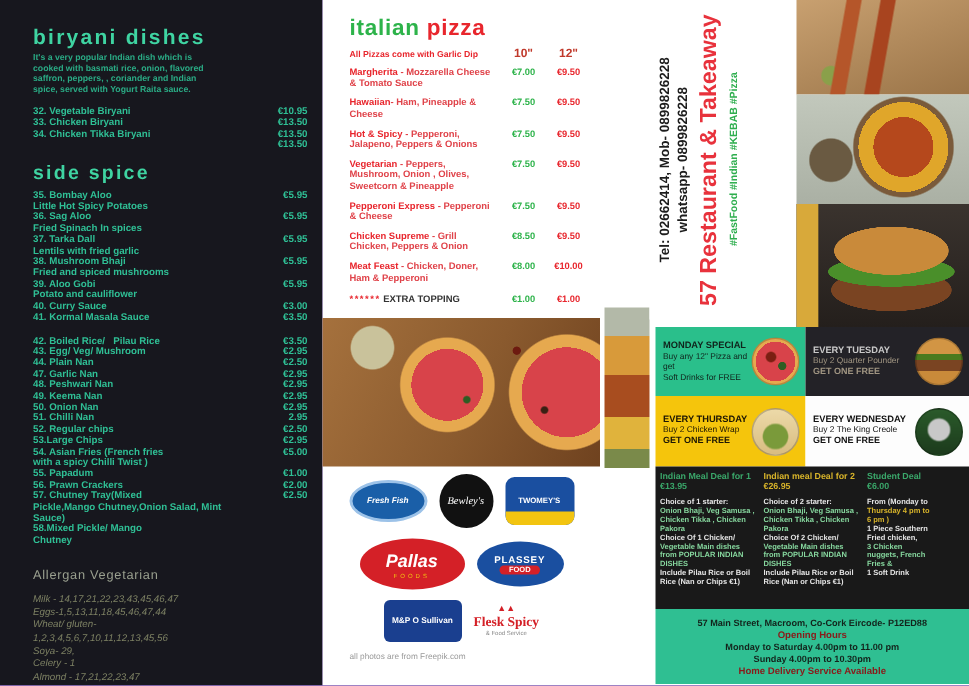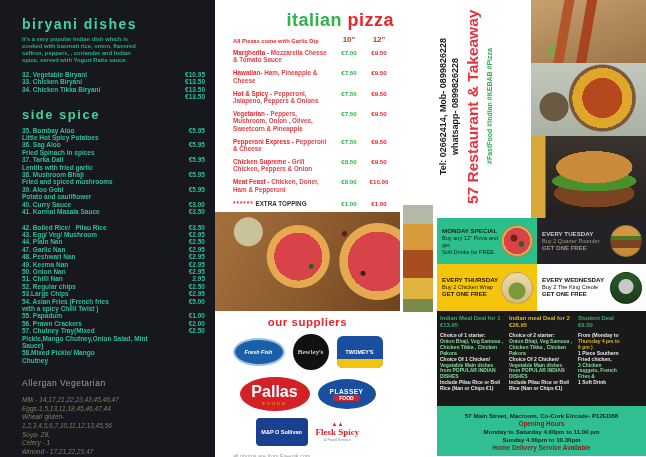--- a/index.html
+++ b/index.html
@@ -18,21 +18,21 @@
   .mdesc { font-size:6.5px; line-height:7.4px; font-weight:700; width:128px; }
   .sect-gap { height:8px; }
   .lp-title2 { color:#3fd4a2; font-size:13px; font-weight:700; letter-spacing:1.5px; margin:6px 0 5px 0; }
   .allergen { margin-top:14px; color:#8e927e; }
   .allergen-title { font-size:8.5px; color:#9aa08f; margin-bottom:8px; letter-spacing:.5px; }
   .allergen-line { font-size:6.5px; line-height:8.6px; font-style:italic; color:#7d8163; }
 
   
   #mid { position:absolute; left:215px; top:0; width:185px; height:457px; background:#fff; }
   #pizza-menu { padding:10px 6px 0 18px; height:212px; }
-  .pm-title { font-size:18px; font-weight:700; letter-spacing:.5px;text-align:right; }
+  .pm-title { font-size:15px; font-weight:700; letter-spacing:.5px; }
   .pm-title .t-green { color:#2db34a; }
   .pm-title .t-red { color:#e8262d; }
   .pm-sub-row { display:flex; align-items:flex-end; margin-top:4px; margin-bottom:5px; }
   .pm-sub { color:#e8262d; font-size:5.8px; font-weight:700; flex:1; }
   .pm-colhead { width:30px; text-align:center; color:#c0392b; font-size:8px; font-weight:700; }
   .prow { display:flex; margin-bottom:5.5px; }
   .ptext { flex:1; font-size:6.3px; line-height:7.4px; padding-right:2px; }
   .pname { color:#e8262d; font-weight:700; }
   .pdesc { color:#e0434a; font-weight:700; }
   .pp { width:30px; text-align:center; font-size:6.2px; font-weight:700; }
@@ -53,25 +53,25 @@
       radial-gradient(circle at 88% 50%, #d8434a 0 30px, #e6a94f 30px 38px, rgba(0,0,0,0) 39px),
       radial-gradient(circle at 18% 20%, #c9c29b 0 14px, rgba(0,0,0,0) 15px),
       linear-gradient(115deg, #a5713d 0%, #8a5a2e 55%, #6f421f 100%);
   }
 
   #suppliers { padding-top:5px; text-align:center; }
   .sup-title { color:#e8262d; font-size:11.5px; font-weight:700; letter-spacing:.5px; margin-bottom:6px; }
   .logo-row { display:flex; justify-content:center; align-items:center; gap:8px; margin-bottom:7px; }
   .logo { display:flex; flex-direction:column; align-items:center; justify-content:center; }
   .logo-fish { width:52px; height:28px; background:#1a5fa8; border-radius:50%; color:#fff; font-size:5.5px; font-style:italic; font-weight:700; border:2px solid #9cc2e8; }
-  .logo-bewleys { width:36px; height:36px; background:#111; border-radius:50%; color:#fff; font-family:"Liberation Serif", serif; font-size:7px; }
+  .logo-bewleys { width:36px; height:36px; background:#111; border-radius:50%; color:#fff; font-family:"Liberation Serif", serif; font-style:italic; font-size:7px; }
   .logo-twomeys { width:46px; height:32px; background:#1a4fa0; border-radius:6px; color:#fff; font-size:5.2px; font-weight:700; position:relative; overflow:hidden; }
   .logo-twomeys .band { position:absolute; bottom:0; left:0; right:0; height:9px; background:#f2c410; }
   .logo-pallas { width:70px; height:34px; background:#d42027; border-radius:50%; color:#fff; }
-  .logo-pallas .big { font-size:16px; font-weight:700; }
+  .logo-pallas .big { font-size:12px; font-weight:700; font-style:italic; }
   .logo-pallas .small { font-size:4px; color:#f2c410; letter-spacing:2px; }
   .logo-plassey { width:58px; height:30px; background:#1a4fa0; border-radius:50%; color:#fff; }
   .logo-plassey .big { font-size:6.5px; font-weight:700; letter-spacing:.5px; }
   .logo-plassey .pill { background:#d42027; border-radius:8px; padding:0 6px; font-size:5px; font-weight:700; }
   .logo-osullivan { width:52px; height:28px; background:#1a3f8f; border-radius:4px; color:#fff; font-size:5.5px; font-weight:700; line-height:6px; }
   .logo-flesk { color:#d42027; }
   .logo-flesk .peaks { font-size:6px; line-height:5px; }
   .logo-flesk .big { font-size:9px; font-weight:700; font-family:"Liberation Serif", serif; }
   .logo-flesk .small { font-size:4px; color:#888; }
   .credit { text-align:left; padding-left:18px; color:#999; font-size:5.5px; margin-top:2px; }
@@ -376,21 +376,20 @@
       <div class="extra-row">
         <div class="extra-text"><span class="stars">******</span><span class="extra-label"> EXTRA TOPPING</span></div>
         <span class="pp p10">€1.00</span>
         <span class="pp p12">€1.00</span>
       </div>
     </div>
 
     <div id="pizza-photo" class="photo"></div>
 
     <div id="suppliers">
-      <div class="sup-title">our suppliers</div>
       <div class="logo-row">
         <div class="logo logo-fish">
             <span>Fresh Fish</span>
           </div>
         <div class="logo logo-bewleys">
             <span>Bewley's</span>
           </div>
         <div class="logo logo-twomeys">
             <span>TWOMEY'S</span>
             <span class="band"></span>

